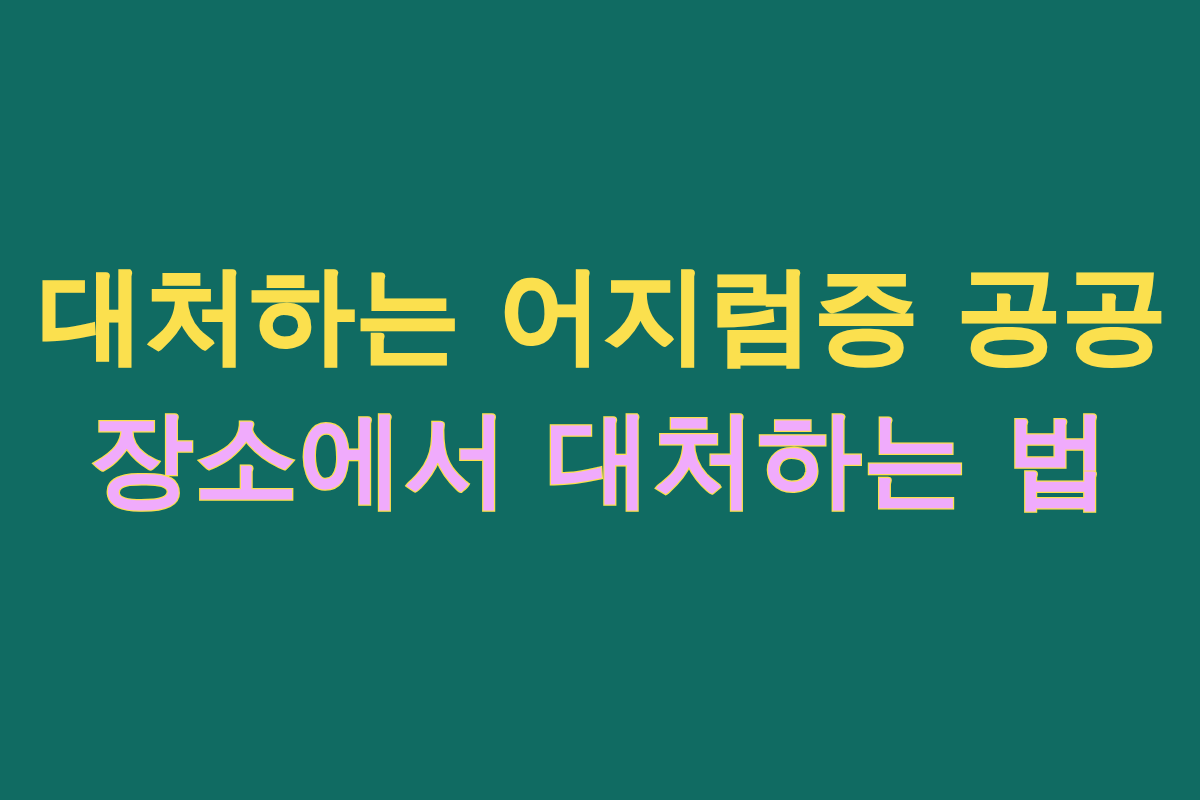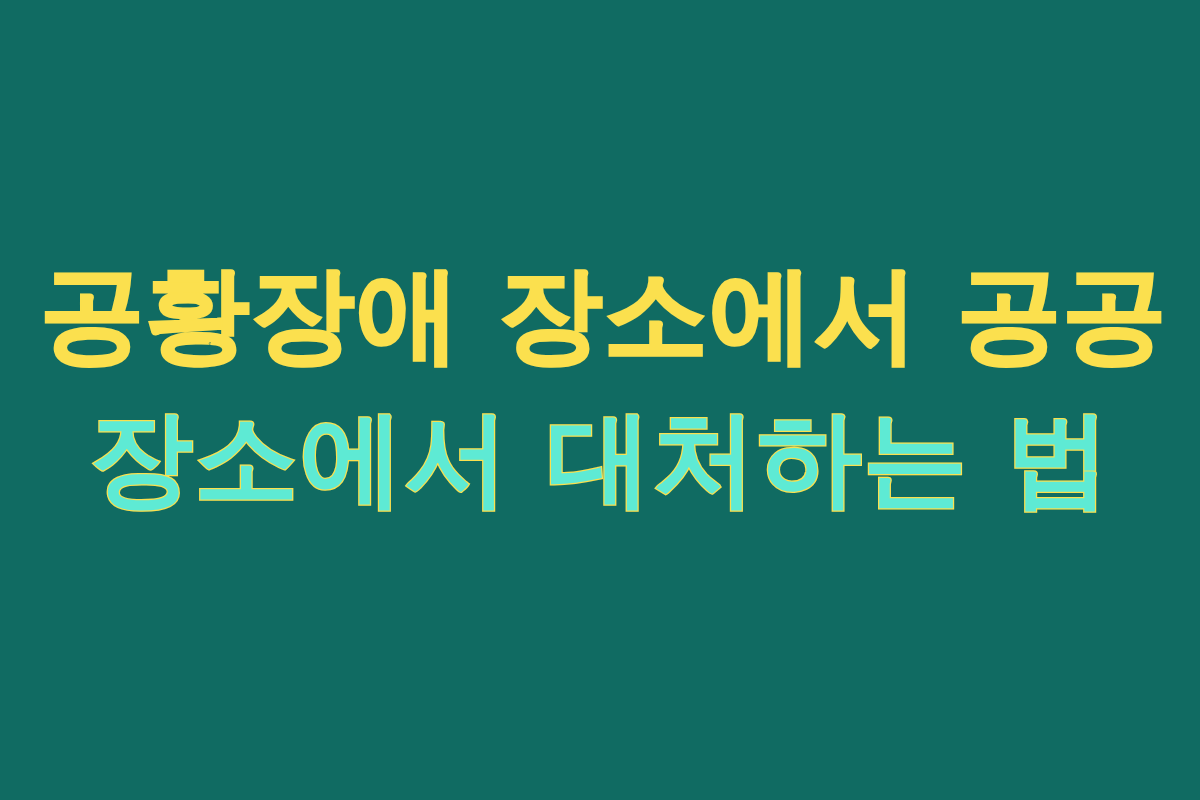--- a/index.html
+++ b/index.html
@@ -61,19 +61,19 @@
     font-size: 104px;
   }
 </style>
 </head>
 <body>
 
 <div class="banner" style="background-color: rgb(16, 107, 98);">
 
   <div class="headline">
 
-    <span class="headline-line headline-line--primary" style="color: rgb(251, 224, 78); -webkit-text-stroke: 2.5px rgb(251, 224, 78);">공황장애 장소에서 공공</span>
+    <span class="headline-line headline-line--primary" style="color: rgb(251, 224, 78); -webkit-text-stroke: 2.5px rgb(251, 224, 78);">대처하는 어지럼증 공공</span>
 
-    <span class="headline-line headline-line--secondary" style="color: #5eead4; -webkit-text-stroke: 2.5px rgb(251, 224, 78);">장소에서 대처하는 법</span>
+    <span class="headline-line headline-line--secondary" style="color: #f0abfc; -webkit-text-stroke: 2.5px rgb(251, 224, 78);">장소에서 대처하는 법</span>
 
   </div>
 
 </div>
 
 </body></html>

